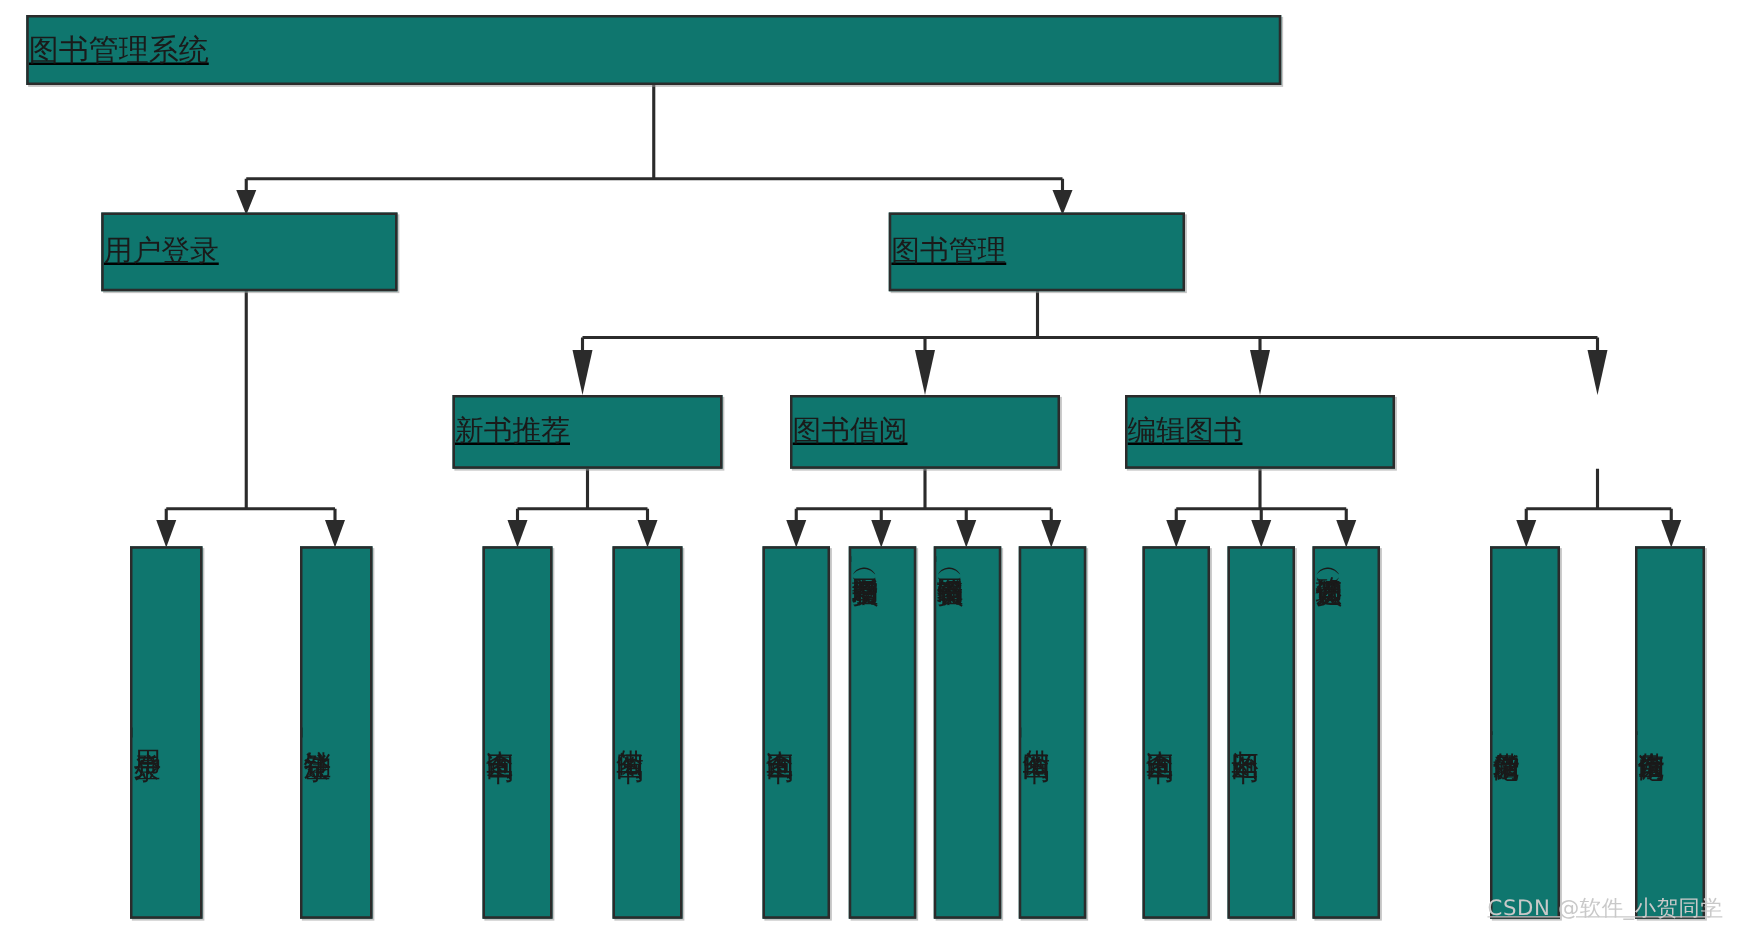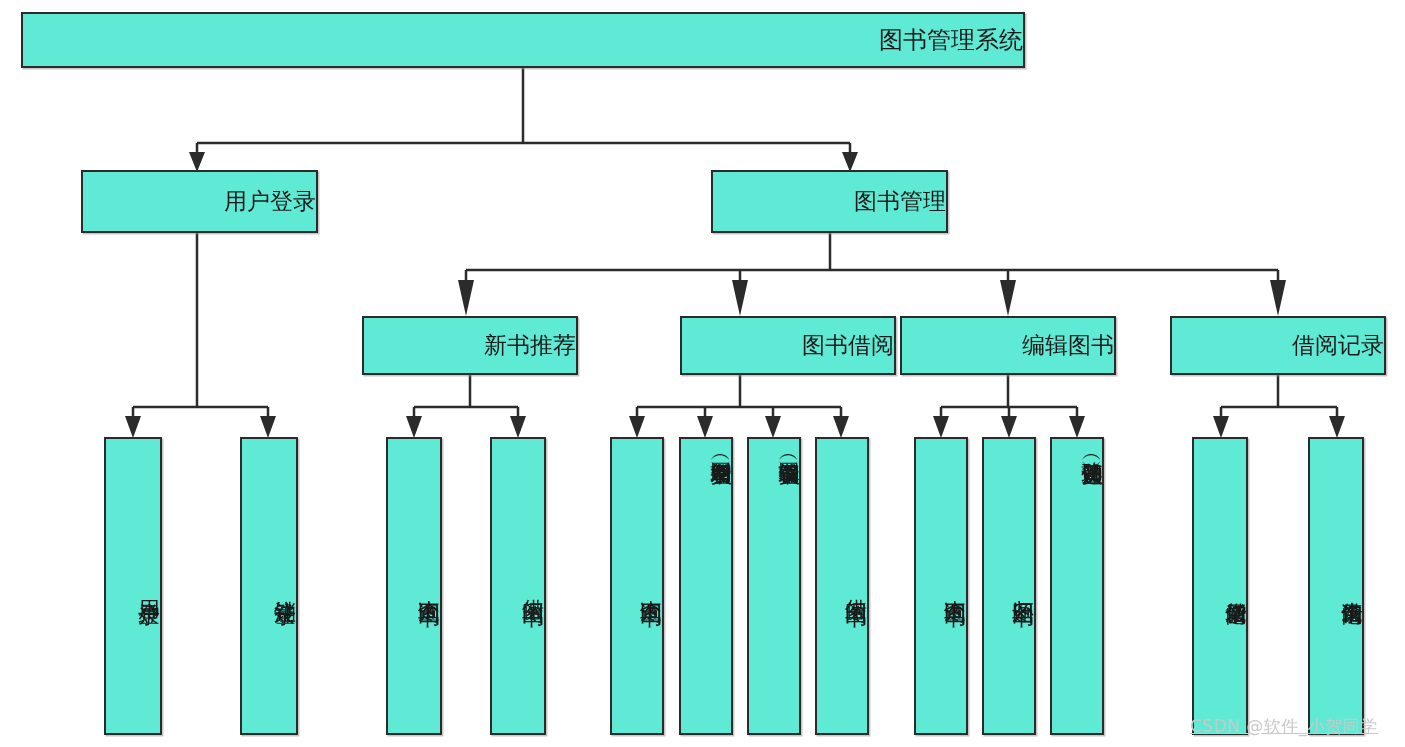--- a/index.html
+++ b/index.html
@@ -17,27 +17,28 @@
   #diagram {
     position: absolute;
     left: 0;
     top: 0;
     width: 1405px;
     height: 747px;
   }
   .node-box {
     position: absolute;
     box-sizing: border-box;
-    background: #5eead4;
+    background: #0f766e;
     border: 2.5px solid #2b2b2b;
     box-shadow: 1.5px 1.5px 0 rgba(150,150,150,0.55);
     display: flex;
     align-items: center;
-    justify-content: flex-end;
+    justify-content: flex-start;
     overflow: hidden;
+    text-decoration: underline;
   }
   .node-label {
     color: #1a1a1a;
     text-align: center;
     line-height: 1.18;
     white-space: nowrap;
   }
   .h-label {
     font-size: 23px;
   }
@@ -164,29 +165,26 @@
   <div class="node-box" style="left:81px; top:170px; width:237px; height:63px;">
     <span class="node-label h-label">用户登录</span>
   </div>
   <div class="node-box" style="left:362px; top:316px; width:216px; height:59px;">
     <span class="node-label h-label">新书推荐</span>
   </div>
 
   <div class="node-box" style="left:711px; top:170px; width:237px; height:63px;">
     <span class="node-label h-label">图书管理</span>
   </div>
-  <div class="node-box" style="left:632px; top:316px; width:216px; height:59px;margin-left:48px;">
+  <div class="node-box" style="left:632px; top:316px; width:216px; height:59px;">
     <span class="node-label h-label">图书借阅</span>
   </div>
   <div class="node-box" style="left:900px; top:316px; width:216px; height:59px;">
     <span class="node-label h-label">编辑图书</span>
   </div>
-  <div class="node-box" style="left:1170px; top:316px; width:216px; height:59px;">
-    <span class="node-label h-label">借阅记录</span>
-  </div>
 
   <div class="node-box leaf-box leaf-mid" style="left:104px; top:437px; width:58px; height:298px;">
     <span class="node-label v-label">用户登录</span>
   </div>
   <div class="node-box leaf-box leaf-mid" style="left:240px; top:437px; width:58px; height:298px;">
     <span class="node-label v-label">注销登录</span>
   </div>
 
   <div class="node-box leaf-box leaf-mid" style="left:386px; top:437px; width:56px; height:298px;">
     <span class="node-label v-label">查询图书</span>

